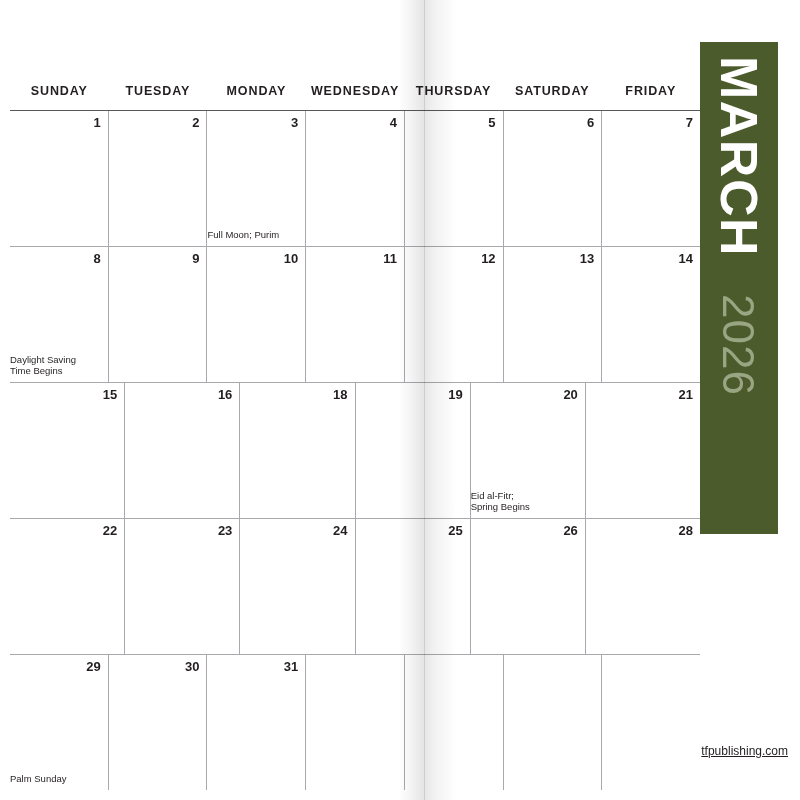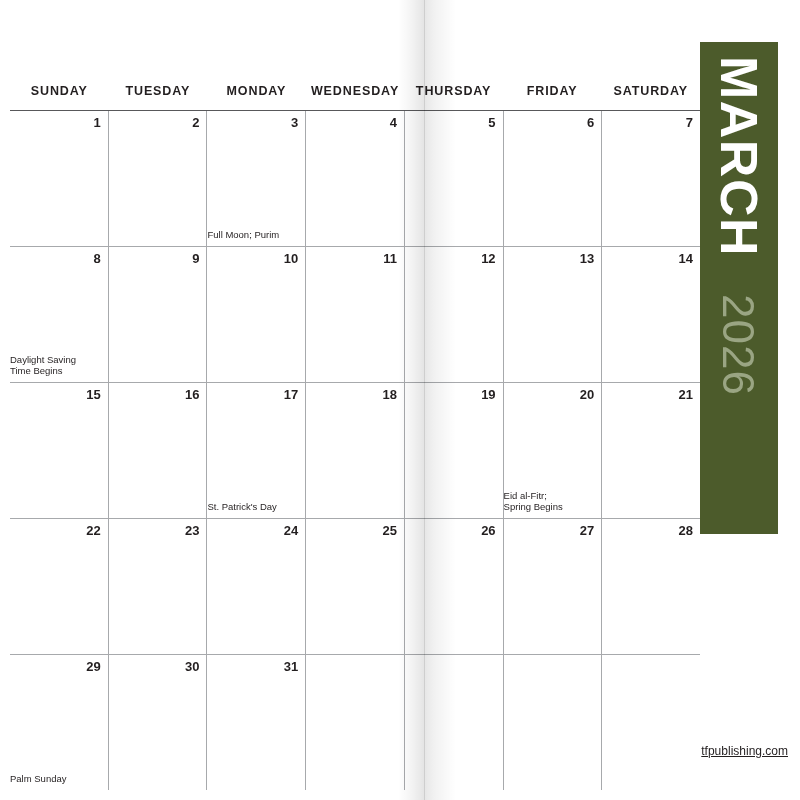--- a/index.html
+++ b/index.html
@@ -170,22 +170,22 @@
 <div id="page">
 
   <div id="calendar">
 
     <div id="weekday-header">
       <div class="weekday">SUNDAY</div>
       <div class="weekday">TUESDAY</div>
       <div class="weekday">MONDAY</div>
       <div class="weekday">WEDNESDAY</div>
       <div class="weekday">THURSDAY</div>
+      <div class="weekday">SATURDAY</div>
       <div class="weekday">FRIDAY</div>
-      <div class="weekday">SATURDAY</div>
     </div>
 
     <div id="weeks">
 
       <div class="week">
         <div class="day">
           <span class="day-num">1</span>
           <span class="day-note"></span>
         </div>
         <div class="day">
@@ -248,24 +248,20 @@
       <div class="week">
         <div class="day">
           <span class="day-num">15</span>
           <span class="day-note"></span>
         </div>
         <div class="day">
           <span class="day-num">16</span>
           <span class="day-note"></span>
         </div>
         <div class="day">
-          <span class="day-num">17</span>
-          <span class="day-note">St. Patrick's Day</span>
-        </div>
-        <div class="day">
           <span class="day-num">18</span>
           <span class="day-note"></span>
         </div>
         <div class="day">
           <span class="day-num">19</span>
           <span class="day-note"></span>
         </div>
         <div class="day">
           <span class="day-num">20</span>
           <span class="day-note">Eid al-Fitr;<br>Spring Begins</span>
@@ -288,24 +284,20 @@
         <div class="day">
           <span class="day-num">24</span>
           <span class="day-note"></span>
         </div>
         <div class="day">
           <span class="day-num">25</span>
           <span class="day-note"></span>
         </div>
         <div class="day">
           <span class="day-num">26</span>
-          <span class="day-note"></span>
-        </div>
-        <div class="day">
-          <span class="day-num">27</span>
           <span class="day-note"></span>
         </div>
         <div class="day last-col">
           <span class="day-num">28</span>
           <span class="day-note"></span>
         </div>
       </div>
 
       <div class="week last">
         <div class="day">

